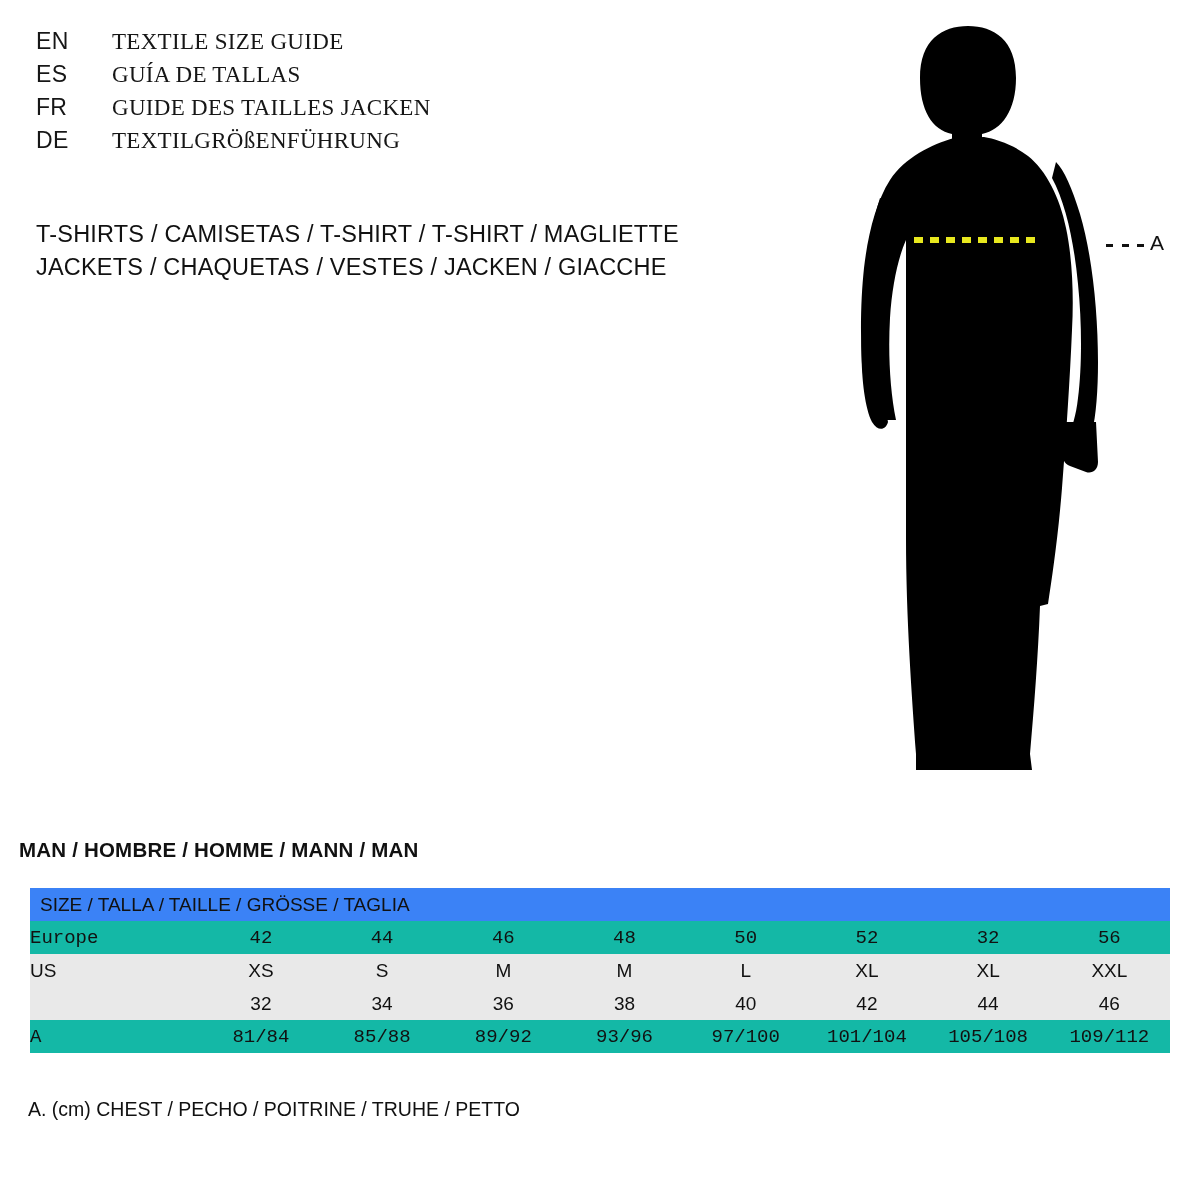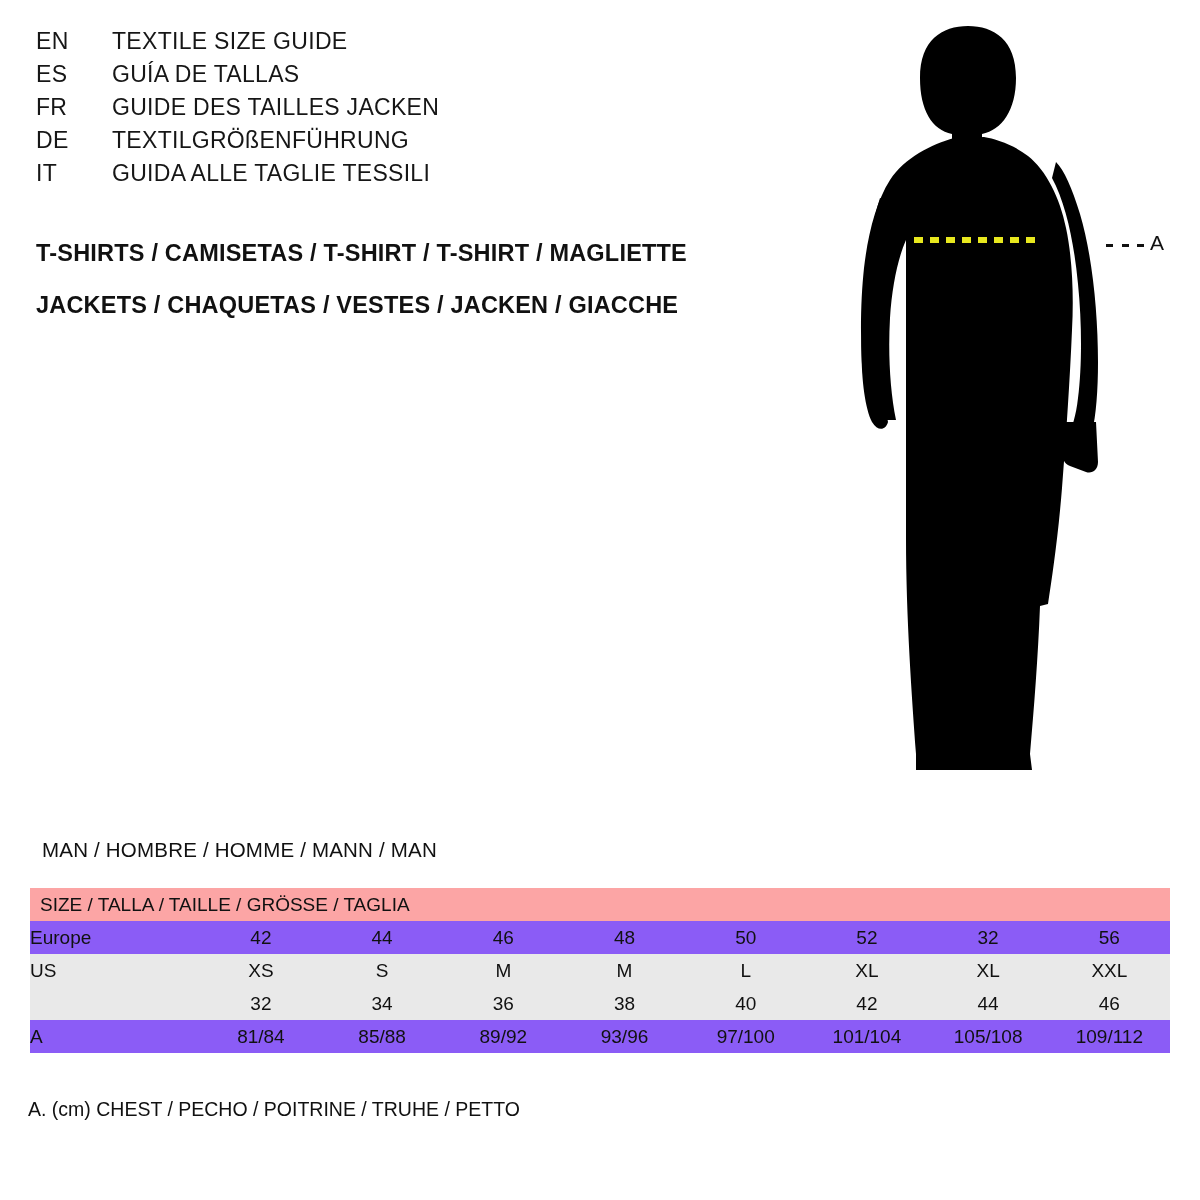--- a/index.html
+++ b/index.html
@@ -37,35 +37,35 @@
     width: 76px;
     font-size: 23px;
     letter-spacing: 0.3px;
     color: #161616;
   }
   .lang-text {
     font-size: 23px;
     letter-spacing: 0.3px;
     color: #161616;
     white-space: nowrap;
+    font-family: Liberation Serif, serif;
   }
 
   .cat-block {
     position: absolute;
     left: 36px;
     top: 218px;
   }
   .cat-line {
     font-size: 23.5px;
-    font-weight: bold;
+    font-weight: normal;
     letter-spacing: 0.2px;
     color: #111111;
     line-height: 33px;
     white-space: nowrap;
-    margin-top: 19px;
   }
 
   
   .figure-wrap {
     position: absolute;
     left: 820px;
     top: 18px;
     width: 360px;
     height: 770px;
   }
@@ -91,55 +91,55 @@
     position: absolute;
     left: 330px;
     top: 213px;
     font-size: 21px;
     color: #111111;
   }
 
   
   .section-title {
     position: absolute;
-    left: 42px;
+    left: 19px;
     top: 838px;
     font-size: 20.5px;
-    font-weight: normal;
+    font-weight: bold;
     letter-spacing: 0.2px;
     color: #111111;
     white-space: nowrap;
   }
 
   table.size-table {
     position: absolute;
     left: 30px;
     top: 888px;
     width: 1140px;
     border-collapse: collapse;
     font-size: 19px;
     color: #111111;
   }
   table.size-table td {
     padding: 0;
     height: 33px;
     vertical-align: middle;
   }
   .row-head td {
-    background: #fca5a5;
+    background: #3b82f6;
     font-size: 19px;
     color: #111111;
     height: 30px;
   }
   .row-head td.label {
     padding-left: 10px;
     text-align: left;
   }
   .row-shade td { background: #e9e9e9; }
-  .row-plain td { background: #8b5cf6; }
+  .row-plain td { background: #14b8a6; font-family: Liberation Mono, monospace; }
   td.label {
     width: 170px;
     padding-left: 10px;
     text-align: left;
   }
   td.val {
     text-align: center;
     width: 121px;
   }
 
@@ -166,24 +166,20 @@
       <span class="lang-code">ES</span>
       <span class="lang-text">GUÍA DE TALLAS</span>
     </div>
     <div class="lang-row">
       <span class="lang-code">FR</span>
       <span class="lang-text">GUIDE DES TAILLES JACKEN</span>
     </div>
     <div class="lang-row">
       <span class="lang-code">DE</span>
       <span class="lang-text">TEXTILGRÖßENFÜHRUNG</span>
-    </div>
-    <div class="lang-row">
-      <span class="lang-code">IT</span>
-      <span class="lang-text">GUIDA ALLE TAGLIE TESSILI</span>
     </div>
   </div>
 
   <div class="cat-block">
     <div class="cat-line">T-SHIRTS / CAMISETAS / T-SHIRT / T-SHIRT / MAGLIETTE</div>
     <div class="cat-line">JACKETS / CHAQUETAS / VESTES / JACKEN / GIACCHE</div>
   </div>
 
   <div class="figure-wrap">
     <svg width="360" height="770" viewBox="0 0 360 770">

